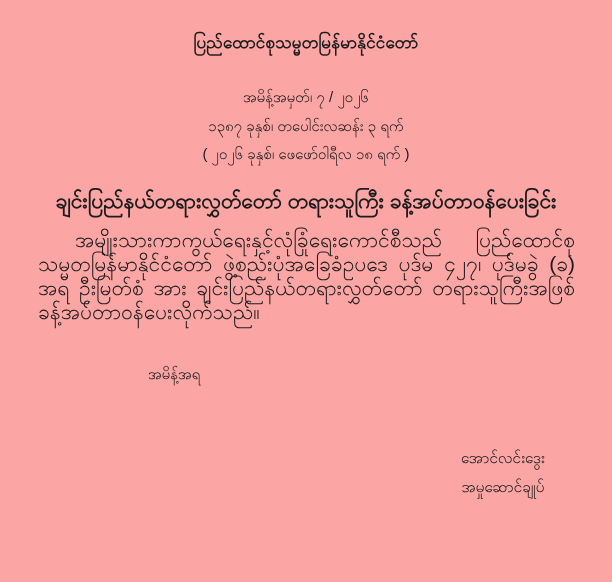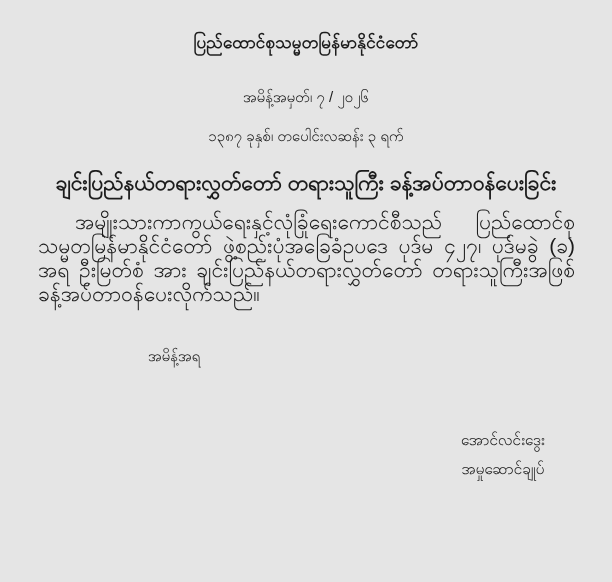--- a/index.html
+++ b/index.html
@@ -4,21 +4,21 @@
 <style>
   html, body {
     margin: 0;
     padding: 0;
     background: #ffffff;
   }
   .page {
     position: relative;
     width: 612px;
     height: 582px;
-    background: #e5e5e5;
+    background: #fca5a5;
     color: #1c1c1c;
     font-family: "Liberation Sans", "DejaVu Sans", sans-serif;
     overflow: hidden;
     box-sizing: border-box;
     padding-top: 26px;
   }
   .center { text-align: center; }
   .bold   { font-weight: bold; }
 
   .heading-line {
@@ -28,21 +28,21 @@
   }
   .order-line {
     font-size: 15px;
     line-height: 26px;
     margin-top: 24px;
   }
   .date-line {
     font-size: 15px;
     line-height: 28px;
   }
-  .date-line.myanmar { margin-top: 12px; }
+  .date-line.myanmar { margin-top: 2px; }
   .subject-line {
     font-size: 21px;
     line-height: 30px;
     margin-top: 18px;
   }
   .body-para {
     margin: 12px 37px 0 38px;
     font-size: 21px;
     line-height: 24px;
     text-align: justify;
@@ -76,20 +76,21 @@
 
 <div class="page">
 
   <div class="center bold heading-line">ပြည်ထောင်စုသမ္မတမြန်မာနိုင်ငံတော်</div>
 
 
   <div class="center order-line">အမိန့်အမှတ်၊  ၇ / ၂၀၂၆</div>
 
   <div class="center date-line myanmar">၁၃၈၇ ခုနှစ်၊ တပေါင်းလဆန်း  ၃  ရက်</div>
 
+  <div class="center date-line">( ၂၀၂၆ ခုနှစ်၊ ဖေဖော်ဝါရီလ ၁၈  ရက် )</div>
 
   <div class="center bold subject-line">ချင်းပြည်နယ်တရားလွှတ်တော် တရားသူကြီး ခန့်အပ်တာဝန်ပေးခြင်း</div>
 
   <p class="body-para">အမျိုးသားကာကွယ်ရေးနှင့်လုံခြုံရေးကောင်စီသည် ပြည်ထောင်စုသမ္မတမြန်မာနိုင်ငံတော် ဖွဲ့စည်းပုံအခြေခံဥပဒေ ပုဒ်မ ၄၂၇၊ ပုဒ်မခွဲ (ခ) အရ ဦးမြတ်စံ အား ချင်းပြည်နယ်တရားလွှတ်တော် တရားသူကြီးအဖြစ် ခန့်အပ်တာဝန်ပေးလိုက်သည်။</p>
 
   <div class="by-order">အမိန့်အရ</div>
 
   <div class="signature-block">
     <div class="signature-name">အောင်လင်းဒွေး</div>
     <div class="signature-title">အမှုဆောင်ချုပ်</div>

